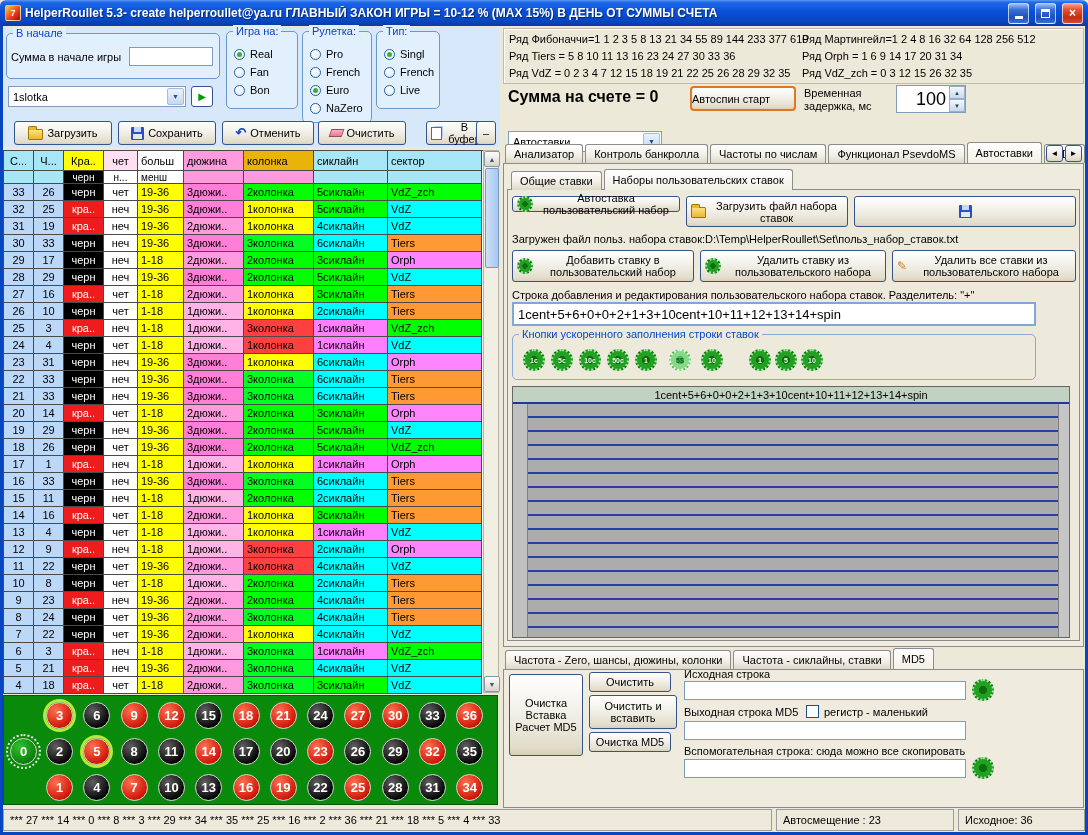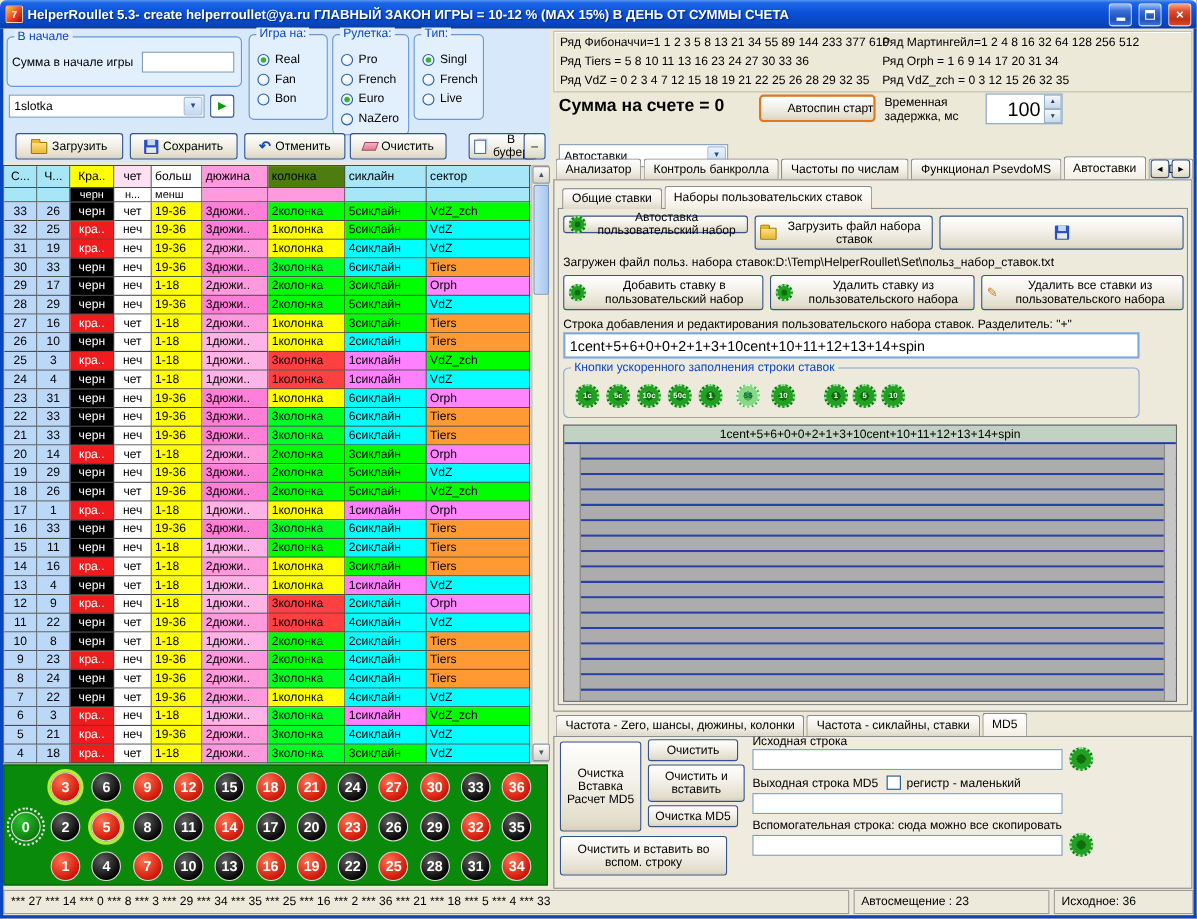--- a/index.html
+++ b/index.html
@@ -90,21 +90,21 @@
     outline:2px dotted #E8E8E8; outline-offset:2px; }
   .rnum.hi { box-shadow:0 0 0 3px #B8E838; }
 
   
   .series { position:absolute; left:503px; top:28px; width:581px; height:56px;
     border:1px solid #C0BCA8; box-shadow:inset 1px 1px 0 #FFF; }
   .series-col { position:absolute; top:2px; font-size:11px; line-height:17px; white-space:nowrap; }
   .sum-label { position:absolute; left:508px; top:88px; font-size:16px; font-weight:bold; }
   .autospin { position:absolute; left:690px; top:86px; width:106px; height:25px;
     border:2px solid #E07820; border-radius:4px; font-size:11px; display:flex; align-items:center;
-    justify-content:flex-end; background:linear-gradient(180deg,#FFF,#F2F0E8 45%,#E2DDCB 90%,#D6CFBA); }
+    justify-content:flex-start; background:linear-gradient(180deg,#FFF,#F2F0E8 45%,#E2DDCB 90%,#D6CFBA); }
   .delay-label { position:absolute; left:804px; top:87px; width:88px; font-size:11px; line-height:13px; }
   .spinbox { position:absolute; left:896px; top:85px; width:70px; height:28px;
     border:1px solid #7F9DB9; background:#fff; display:flex; }
   .spin-val { flex:1; font-size:18px; display:flex; align-items:center; justify-content:flex-end; padding-right:3px; }
   .spin-btns { width:16px; display:flex; flex-direction:column; }
   .spin-b { flex:1; border:1px solid #98B0C8; font-size:6px; display:flex; align-items:center;
     justify-content:center; color:#245; background:linear-gradient(#F4F8FC,#C8D8EC); }
   .tarrow { position:absolute; top:145px; width:17px; height:17px; font-size:8px; }
 
   .filetxt { position:absolute; left:512px; top:233px; width:566px; font-size:11px; white-space:nowrap; overflow:hidden; }
@@ -257,21 +257,21 @@
   </div>
 
   <div class="htable">
       <div class="t-row t-head">
         <div class="t-cell c0" style="background: rgb(166, 230, 246);">С...</div>
         <div class="t-cell c1" style="background: rgb(166, 230, 246);">Ч...</div>
         <div class="t-cell c2" style="background: rgb(255, 255, 0);">Кра..</div>
         <div class="t-cell c3" style="background: rgb(255, 224, 242);">чет</div>
         <div class="t-cell c4" style="background: rgb(255, 255, 255);">больш</div>
         <div class="t-cell c5" style="background: rgb(255, 154, 223);">дюжина</div>
-        <div class="t-cell c6" style="background: #4d7c0f;">колонка</div>
+        <div class="t-cell c6" style="background: #eab308;">колонка</div>
         <div class="t-cell c7" style="background: rgb(166, 230, 246);">сиклайн</div>
         <div class="t-cell c8" style="background: rgb(166, 230, 246);">сектор</div>
       </div>
       <div class="t-row t-sub">
         <div class="t-cell c0" style="background: rgb(166, 230, 246);"></div>
         <div class="t-cell c1" style="background: rgb(166, 230, 246);"></div>
         <div class="t-cell c2" style="background: rgb(0, 0, 0); color: rgb(255, 255, 255);">черн</div>
         <div class="t-cell c3" style="background: rgb(255, 255, 255);">н...</div>
         <div class="t-cell c4" style="background: rgb(255, 255, 255);">менш</div>
         <div class="t-cell c5" style="background: rgb(255, 154, 223);"></div>
@@ -808,21 +808,18 @@
 
   <div class="abs" style="left:684px;top:706px">Выходная строка MD5</div>
   <div class="cb abs" style="left:806px;top:705px"></div>
   <div class="abs" style="left:824px;top:706px">регистр - маленький</div>
   <input class="inp abs" style="left: 684px; top: 721px; width: 282px; height: 19px;" value="">
 
   <div class="abs" style="left:684px;top:745px">Вспомогательная строка: сюда можно все скопировать</div>
   <input class="inp abs" style="left: 684px; top: 759px; width: 282px; height: 19px;" value="">
   <div class="chip" style="left:972px;top:757px"></div>
 
-  <div class="btn abs" style="left:509px;top:760px;width:152px;height:36px;white-space:normal">
-    <span>Очистить и вставить во вспом. строку</span>
-  </div>
 
   <div class="sfield" style="left:3px;width:769px">*** 27 *** 14 *** 0 *** 8 *** 3 *** 29 *** 34 *** 35 *** 25 *** 16 *** 2 *** 36 *** 21 *** 18 *** 5 *** 4 *** 33</div>
   <div class="sfield" style="left:776px;width:178px">Автосмещение : 23</div>
   <div class="sfield" style="left:958px;width:127px">Исходное: 36</div>
 
 </div>
 
 </body></html>

